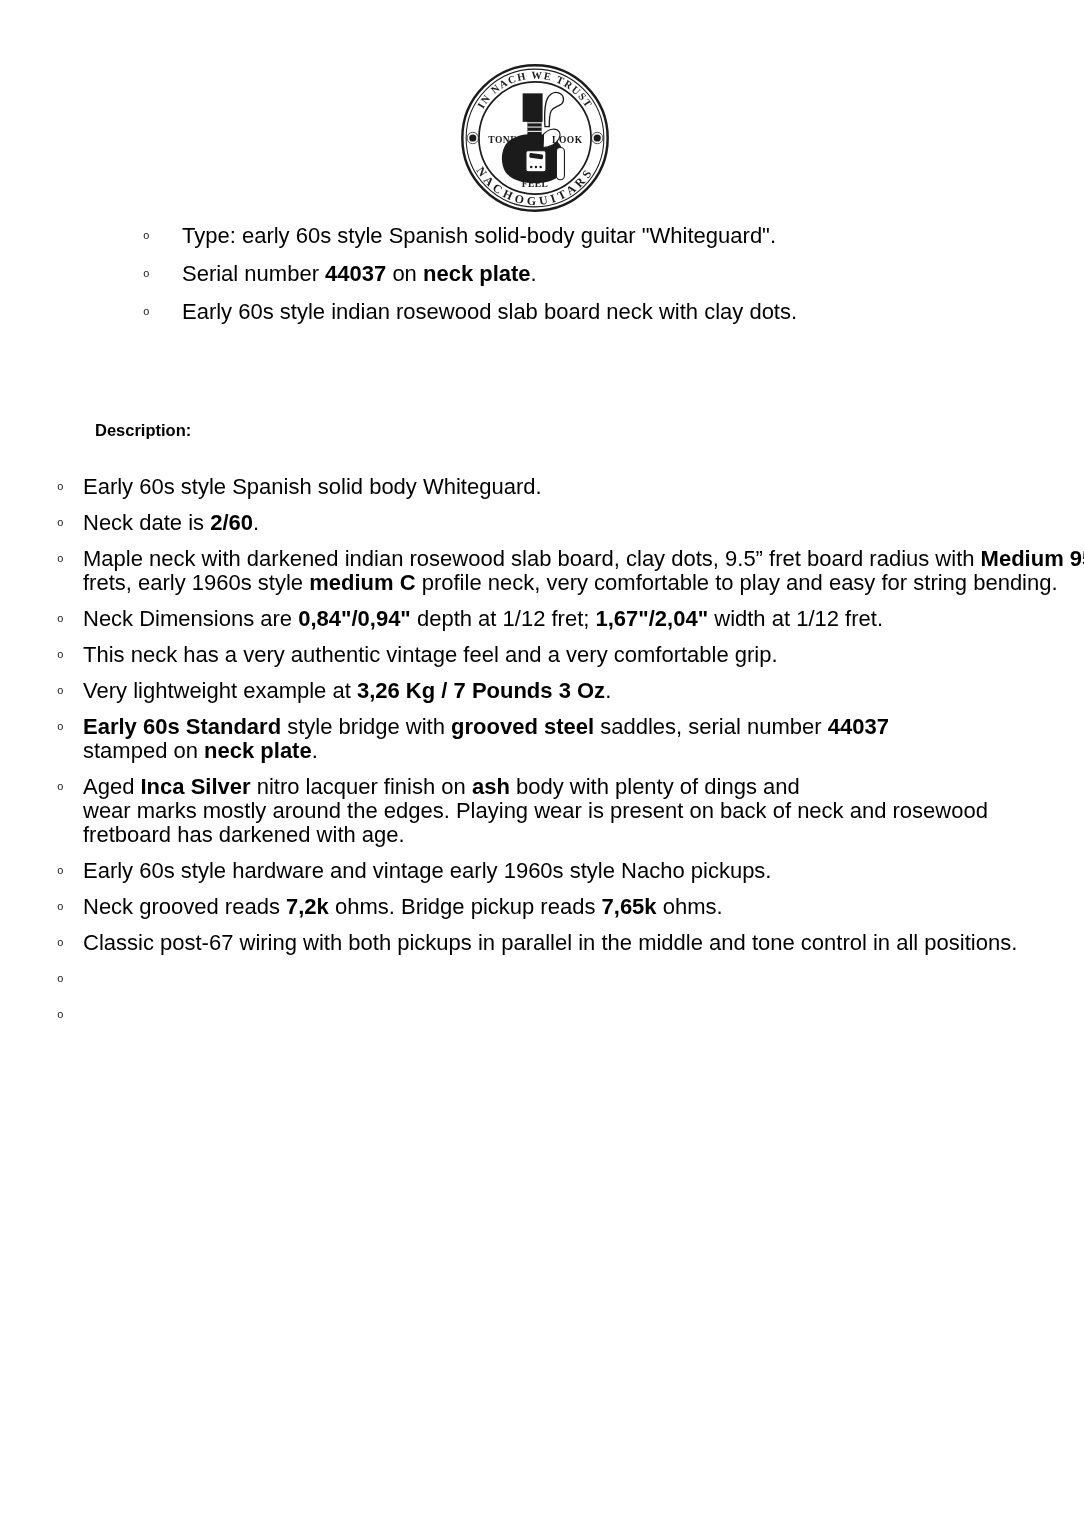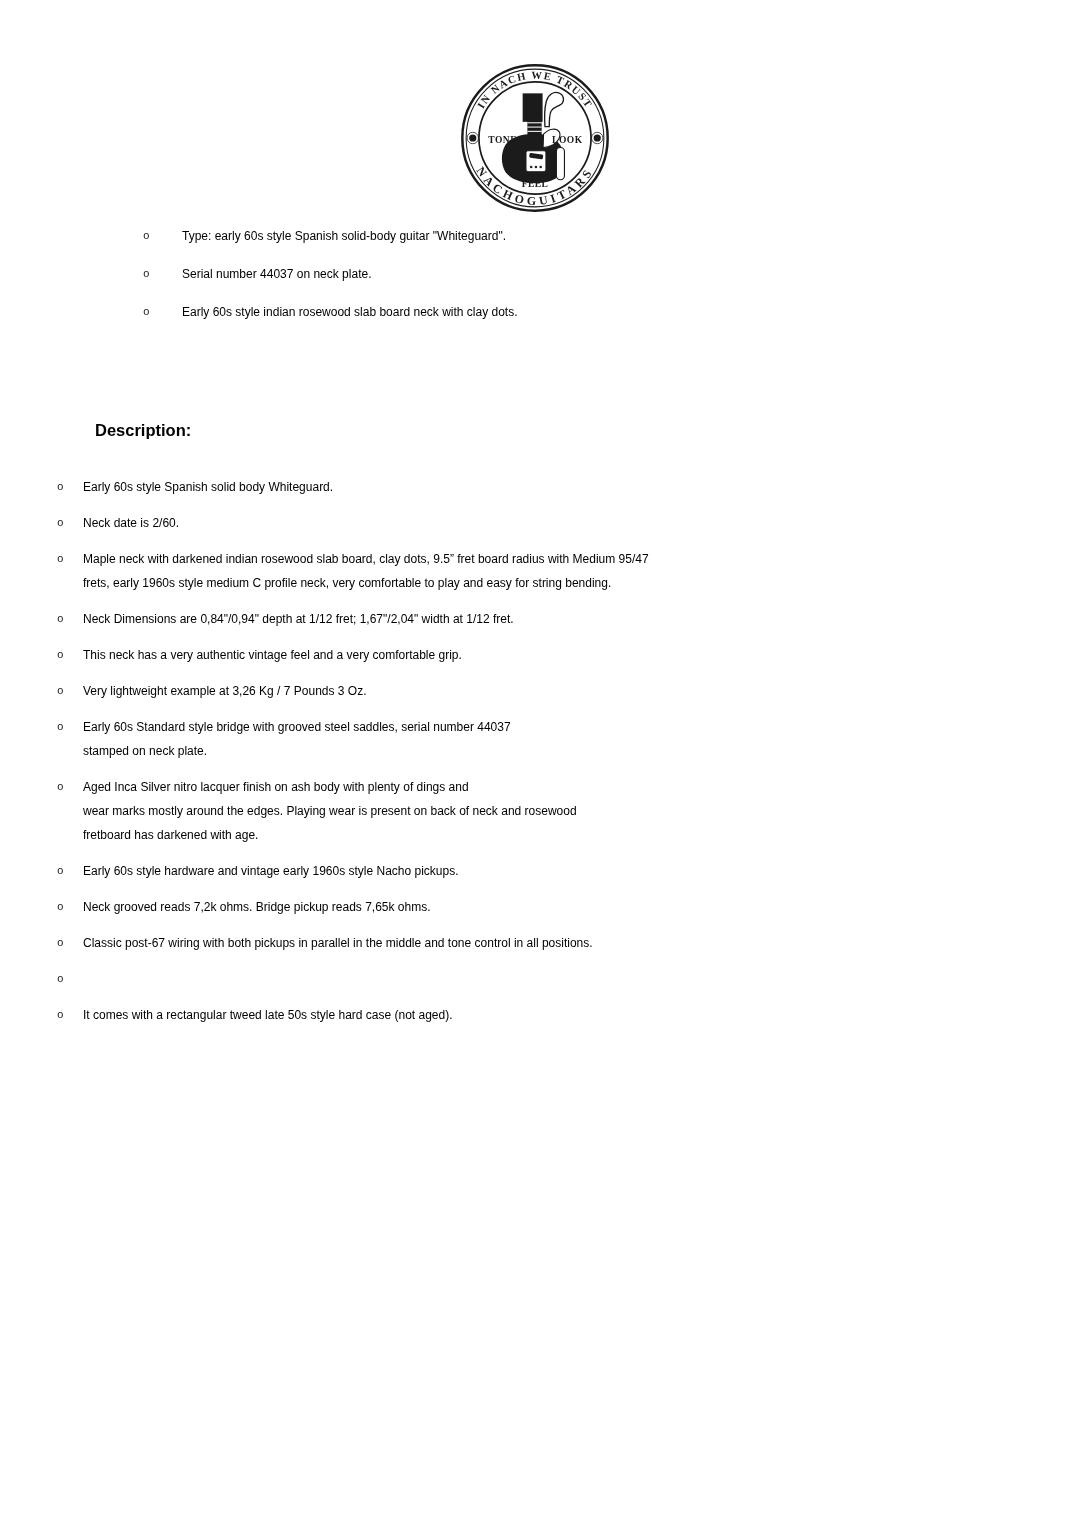--- a/index.html
+++ b/index.html
@@ -35,23 +35,23 @@
   .top-list .item{margin-bottom:14px;}
   .marker{
     flex:none;
     font-family:"Liberation Mono", monospace;
     font-size:11px;
     line-height:24px;
     color:#1b1b1b;
   }
   .top-list .marker{width:39px;}
   .main-list .marker{width:26px;}
-  .lines{font-size:12px;line-height:24px;}
+  .lines{font-size:22px;line-height:24px;}
   .line{white-space:nowrap;}
-  .line b{font-weight:normal;}
+  .line b{font-weight:bold;}
   
   .desc{
     position:absolute;
     top:406px;
     left:83px;
     margin:12px;
     font-size:16.5px;
     font-weight:bold;
     line-height:24px;
   }
@@ -226,20 +226,17 @@
           <div class="line"><span>Classic post-67 wiring with both pickups in parallel in the middle and tone control in all positions.</span></div>
         </div>
       </li>
 
       <li class="item">
         <span class="marker">o</span>
       </li>
 
       <li class="item">
         <span class="marker">o</span>
-        <div class="lines">
-          <div class="line"><span>It comes with a rectangular tweed late 50s style hard case (not aged).</span></div>
-        </div>
       </li>
     </ul>
 
 
 </div>
 
 </body></html>

